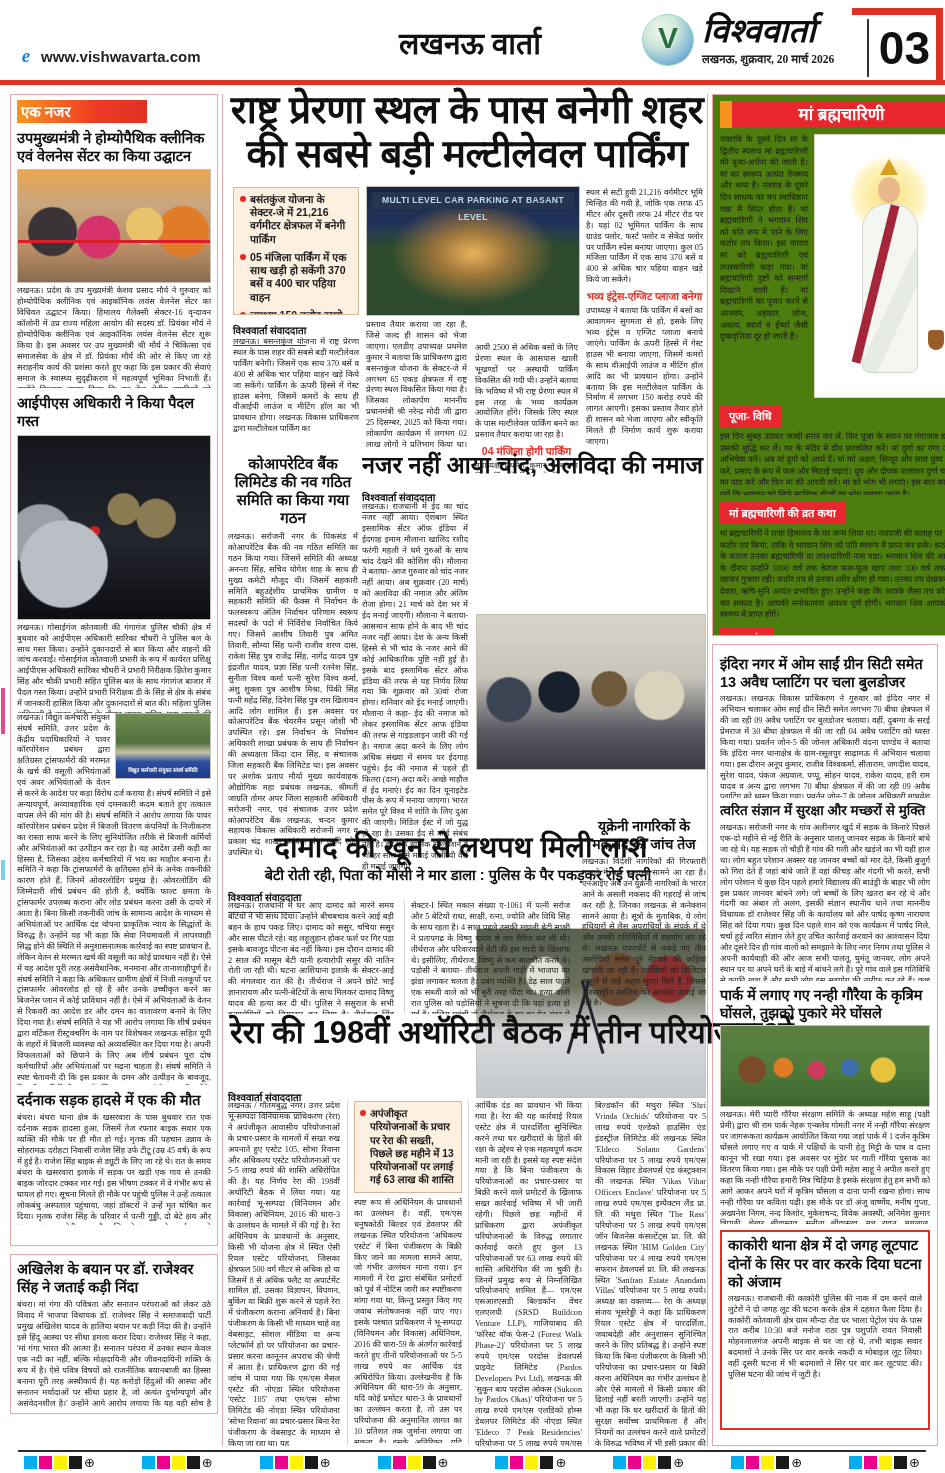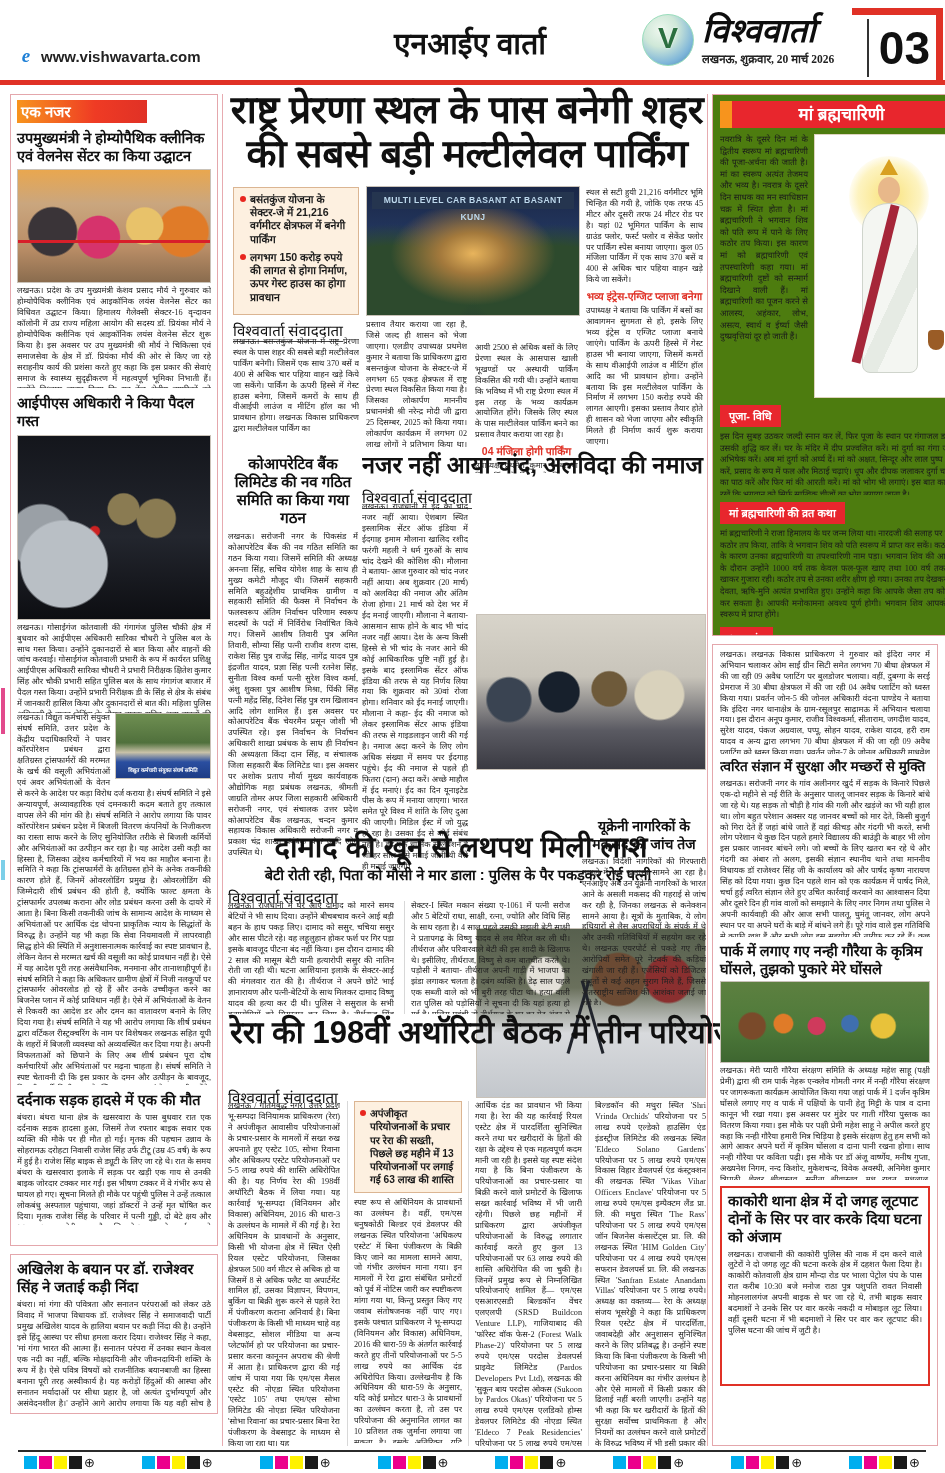--- a/index.html
+++ b/index.html
@@ -3,21 +3,21 @@
 <meta charset="utf-8">
 <style>
   html,body{margin:0;padding:0;background:#e9e9e9;}
   #page{position:relative;width:945px;height:1473px;background:#ffffff;margin:0 auto;overflow:hidden;
         font-family:"Liberation Serif","DejaVu Sans",serif;color:#1b1b1b;}
   .abs{position:absolute;}
   .just{text-align:justify;text-justify:inter-word;}
   .clip{overflow:hidden;}
   .body-txt{font-size:8.2px;line-height:1.33;color:#222;}
   .hl{font-weight:bold;color:#101010;font-family:"Liberation Sans","DejaVu Sans",sans-serif;}
-  .byline{display:inline-block;font-size:15px;font-weight:normal;color:#111;border-bottom:1.5px solid #444;padding-bottom:1px;}
+  .byline{display:inline-block;font-size:10px;font-weight:bold;color:#111;border-bottom:1.5px solid #444;padding-bottom:8px;}
   .red-sub{color:#e03126;font-weight:bold;font-size:10.5px;text-align:center;margin:3px 0;font-family:"Liberation Sans",sans-serif;}
   .photo{position:relative;overflow:hidden;border:1px solid #c9c2b8;}
   
   #hdr-url{left:16px;top:46px;display:flex;align-items:center;gap:5px;font-family:"Liberation Sans",sans-serif;}
   #hdr-url .e-icon{width:20px;height:20px;border-radius:50%;color:#1d7fd6;font:italic bold 19px "Liberation Serif",serif;line-height:20px;text-align:center;}
   #hdr-url .url{font-size:15px;font-weight:bold;color:#222;}
   #hdr-section{left:320px;top:22px;width:300px;text-align:center;font-size:30px;font-weight:bold;color:#111;}
   #hdr-logo{left:642px;top:14px;display:flex;gap:8px;align-items:center;}
   .globe{width:50px;height:50px;border-radius:50%;background:radial-gradient(circle at 35% 30%,#eef7ee 0%,#cfe8d8 35%,#7fb6d9 70%,#3f7fae 100%);border:1px solid #9db;position:relative;}
   .globe .v{position:absolute;left:0;top:6px;width:100%;text-align:center;font:bold 30px "Liberation Sans",sans-serif;color:#2b6f3f;text-shadow:0 0 2px #fff;}
@@ -151,21 +151,21 @@
 </style>
 </head>
 <body>
 
 <div id="page">
 
   <div class="abs" id="hdr-url">
     <span class="e-icon">e</span>
     <span class="url">www.vishwavarta.com</span>
   </div>
-  <div class="abs" id="hdr-section">एनआईए वार्ता</div>
+  <div class="abs" id="hdr-section">लखनऊ वार्ता</div>
   <div class="abs" id="hdr-logo">
     <span class="globe">
         <span class="v">V</span>
       </span>
     <span>
       <span class="mast" style="display:block">विश्ववार्ता</span>
       <span class="dateline" style="display:block">लखनऊ,  शुक्रवार, 20 मार्च 2026</span>
     </span>
   </div>
   <div class="abs" id="hdr-pageno">
@@ -218,26 +218,30 @@
     <span>की सबसे बड़ी मल्टीलेवल पार्किंग</span>
   </div>
 
   <div class="abs clip" id="mh-box">
     <div class="mh-item">
       <span class="dot"></span>
       <span>बसंतकुंज योजना के सेक्टर-जे में 21,216 वर्गमीटर क्षेत्रफल में बनेगी पार्किंग</span>
     </div>
     <div class="mh-item">
       <span class="dot"></span>
+      <span>05 मंजिला पार्किंग में एक साथ खड़ी हो सकेंगी 370 बसें व 400 चार पहिया वाहन</span>
+    </div>
+    <div class="mh-item">
+      <span class="dot"></span>
       <span>लगभग 150 करोड़ रुपये की लागत से होगा निर्माण, ऊपर गेस्ट हाउस का होगा प्रावधान</span>
     </div>
   </div>
 
   <div class="abs photo" id="mh-img">
-    <div class="bnr">MULTI LEVEL CAR BASANT AT BASANT KUNJ</div>
+    <div class="bnr">MULTI LEVEL CAR PARKING AT BASANT LEVEL</div>
   </div>
 
   <div class="abs" id="mh-byline"><span class="byline">विश्ववार्ता संवाददाता</span></div>
   <div class="abs body-txt just clip" id="mh-colA">लखनऊ। बसन्तकुंज योजना में राष्ट्र प्रेरणा स्थल के पास शहर की सबसे बड़ी मल्टीलेवल पार्किंग बनेगी। जिसमें एक साथ 370 बसें व 400 से अधिक चार पहिया वाहन खड़े किये जा सकेंगे। पार्किंग के ऊपरी हिस्से में गेस्ट हाउस बनेगा, जिसमें कमरों के साथ ही वीआईपी लाउंज व मीटिंग हॉल का भी प्रावधान होगा। लखनऊ विकास प्राधिकरण द्वारा मल्टीलेवल पार्किंग का</div>
   <div class="abs body-txt just clip" id="mh-colB">प्रस्ताव तैयार कराया जा रहा है, जिसे जल्द ही शासन को भेजा जाएगा। एलडीए उपाध्यक्ष प्रथमेश कुमार ने बताया कि प्राधिकरण द्वारा बसन्तकुंज योजना के सेक्टर-जे में लगभग 65 एकड़ क्षेत्रफल में राष्ट्र प्रेरणा स्थल विकसित किया गया है। जिसका लोकार्पण माननीय प्रधानमंत्री श्री नरेन्द्र मोदी जी द्वारा 25 दिसम्बर, 2025 को किया गया। लोकार्पण कार्यक्रम में लगभग 02 लाख लोगों ने प्रतिभाग किया था। कार्यक्रम में विभिन्न जनपदों से</div>
   <div class="abs clip" id="mh-colC">
     <div class="body-txt just">आयी 2500 से अधिक बसों के लिए प्रेरणा स्थल के आसपास खाली भूखण्डों पर अस्थायी पार्किंग विकसित की गयी थी। उन्होंने बताया कि भविष्य में भी राष्ट्र प्रेरणा स्थल में इस तरह के भव्य कार्यक्रम आयोजित होंगे। जिसके लिए स्थल के पास मल्टीलेवल पार्किंग बनने का प्रस्ताव तैयार कराया जा रहा है।</div>
     <div class="red-sub">04 मंजिला होगी पार्किंग</div>
     <div class="body-txt just">उपाध्यक्ष प्रथमेश कुमार ने बताया कि पार्किंग के निर्माण के लिए राष्ट्र प्रेरणा</div>
   </div>
@@ -303,20 +307,21 @@
     <div class="dev-sub">पूजा- विधि</div>
     <div class="dev-txt just clip" style="height:64px;">इस दिन सुबह उठकर जल्दी स्नान कर लें, फिर पूजा के स्थान पर गंगाजल डालकर उसकी शुद्धि कर लें। घर के मंदिर में दीप प्रज्वलित करें। मां दुर्गा का गंगा जल से अभिषेक करें। अब मां दुर्गा को अर्घ्य दें। मां को अक्षत, सिन्दूर और लाल पुष्प अर्पित करें, प्रसाद के रूप में फल और मिठाई चढ़ाएं। धूप और दीपक जलाकर दुर्गा चालीसा का पाठ करें और फिर मां की आरती करें। मां को भोग भी लगाएं। इस बात का ध्यान रखें कि भगवान को सिर्फ सात्विक चीजों का भोग लगाया जाता है।</div>
     <div class="dev-sub">मां ब्रह्मचारिणी की व्रत कथा</div>
     <div class="dev-txt just clip" style="height:92px;">मां ब्रह्मचारिणी ने राजा हिमालय के घर जन्म लिया था। नारदजी की सलाह पर उन्होंने कठोर तप किया, ताकि वे भगवान शिव को पति स्वरूप में प्राप्त कर सकें। कठोर तप के कारण उनका ब्रह्मचारिणी या तपश्चारिणी नाम पड़ा। भगवान शिव की आराधना के दौरान उन्होंने 1000 वर्ष तक केवल फल-फूल खाए तथा 100 वर्ष तक शाक खाकर गुजारा रही। कठोर तप से उनका शरीर क्षीण हो गया। उनका तप देखकर सभी देवता, ऋषि-मुनि अत्यंत प्रभावित हुए। उन्होंने कहा कि आपके जैसा तप कोई नहीं कर सकता है। आपकी मनोकामना अवश्य पूर्ण होगी। भगवान शिव आपको पति स्वरूप में प्राप्त होंगे।</div>
     <div class="dev-sub">ध्यान मंत्र</div>
     
   </div>
 
   <div class="abs clip" id="right-lower">
     <div>
+      <div class="rt-title">इंदिरा नगर में ओम साईं ग्रीन सिटी समेत 13 अवैध प्लाटिंग पर चला बुलडोजर</div>
       <div class="body-txt just clip" style="height:104px;">लखनऊ। लखनऊ विकास प्राधिकरण ने गुरुवार को इंदिरा नगर में अभियान चलाकर ओम साईं ग्रीन सिटी समेत लगभग 70 बीघा क्षेत्रफल में की जा रही 09 अवैध प्लाटिंग पर बुलडोजर चलाया। वहीं, दुबग्गा के सरई प्रेमराज में 30 बीघा क्षेत्रफल में की जा रही 04 अवैध प्लाटिंग को ध्वस्त किया गया। प्रवर्तन जोन-5 की जोनल अधिकारी वंदना पाण्डेय ने बताया कि इंदिरा नगर थानाक्षेत्र के ग्राम-रसूलपुर साढ़ामऊ में अभियान चलाया गया। इस दौरान अनूप कुमार, राजीव विश्वकर्मा, सीताराम, जगदीश यादव, सुरेश यादव, पंकज अग्रवाल, पप्पू, सोहन यादव, राकेश यादव, हरी राम यादव व अन्य द्वारा लगभग 70 बीघा क्षेत्रफल में की जा रही 09 अवैध प्लाटिंग को ध्वस्त किया गया। प्रवर्तन जोन-7 के जोनल अधिकारी माधवेश कुमार ने बताया कि दुबग्गा के सरई प्रेमराज क्षेत्र में अभियान चलाया गया। इस दौरान मोहम्मद मुन्नवर, बबलू, मोहम्मद रफीक, मोहम्मद नसीम व अन्य द्वारा लगभग 30 बीघा क्षेत्रफल में की जा रही 04 अवैध प्लाटिंग को ध्वस्त किया गया।</div>
     </div>
     <div>
       <div class="rt-title" style="white-space:nowrap;overflow:hidden;font-size:13.5px;">त्वरित संज्ञान में सुरक्षा और मच्छरों से मुक्ति</div>
       <div class="body-txt just clip" style="height:158px;">लखनऊ। सरोजनी नगर के गांव अलीनगर खुर्द में सड़क के किनारे पिछले एक-दो महीने से नई रीति के अनुसार पालतू जानवर सड़क के किनारे बांधे जा रहे थे। यह सड़क तो चौड़ी है गांव की गली और खड़ंजे का भी यही हाल था। लोग बहुत परेशान अक्सर यह जानवर बच्चों को मार देते, किसी बुजुर्ग को गिरा देते हैं जहां बांधे जाते हैं वहां कीचड़ और गंदगी भी करते, सभी लोग परेशान थे कुछ दिन पहले हमारे विद्यालय की बाउंड्री के बाहर भी लोग इस प्रकार जानवर बांधने लगे। जो बच्चों के लिए खतरा बन रहे थे और गंदगी का अंबार तो अलग, इसकी संज्ञान स्थानीय थाने तथा माननीय विधायक डॉ राजेश्वर सिंह जी के कार्यालय को और पार्षद कृष्ण नारायण सिंह को दिया गया। कुछ दिन पहले शान को एक कार्यक्रम में पार्षद मिले, चर्चा हुई त्वरित संज्ञान लेते हुए उचित कार्रवाई करवाने का आश्वासन दिया और दूसरे दिन ही गांव वालों को समझाने के लिए नगर निगम तथा पुलिस ने अपनी कार्यवाही की और आज सभी पालतू, घुमंतू जानवर, लोग अपने स्थान पर या अपने घरों के बाड़े में बांधने लगे हैं। पूरे गांव वाले इस गतिविधि से काफी खुश हैं और सभी लोग इस सहयोग की तारीफ कर रहे हैं। कुछ दिन पहले एक शादी में के एन सिंह जी के कोऑर्डिनेशन से यह सब संभव हो सका और आज पूरा गांव सुरक्षित है जल्दी हम सड़कों के किनारे नालियों की व्यवस्था को भी देखेंगे।</div>
     </div>
     <div>
       <div class="rt-title">पार्क में लगाए गए नन्ही गौरैया के कृत्रिम घोंसले, तुझको पुकारे मेरे घोंसले</div>
       <div class="photo ph-park"></div>
       <div class="body-txt just clip" style="height:114px;">लखनऊ। मेरी प्यारी गौरैया संरक्षण समिति के अध्यक्ष महेश साहू (पक्षी प्रेमी) द्वारा श्री राम पार्क नेहरू एन्क्लेव गोमती नगर में नन्ही गौरैया संरक्षण पर जागरूकता कार्यक्रम आयोजित किया गया जहां पार्क में 1 दर्जन कृत्रिम घोंसले लगाए गए व पार्क में पक्षियों के पानी हेतु मिट्टी के पात्र व दाना कानून भी रखा गया। इस अवसर पर मुंडेर पर गाती गौरैया पुस्तक का वितरण किया गया। इस मौके पर पक्षी प्रेमी महेश साहू ने अपील करते हुए कहा कि नन्ही गौरैया हमारी मित्र चिड़िया है इसके संरक्षण हेतु हम सभी को आगे आकर अपने घरों में कृत्रिम घोंसला व दाना पानी रखना होगा। साथ नन्ही गौरैया पर कविता पढ़ी। इस मौके पर डॉ अंजू वार्ष्णेय, मनीष गुप्ता, अख्यनेश निगम, नन्द किशोर, मुकेशचन्द, विवेक अवस्थी, अनिमेश कुमार त्रिपाठी, शेखर श्रीवास्तव, सुनीता श्रीवास्तव, मधु रावत, मधुलाल, सोहनलाल साहू सहित अन्य लोग उपस्थित रहे।</div>

